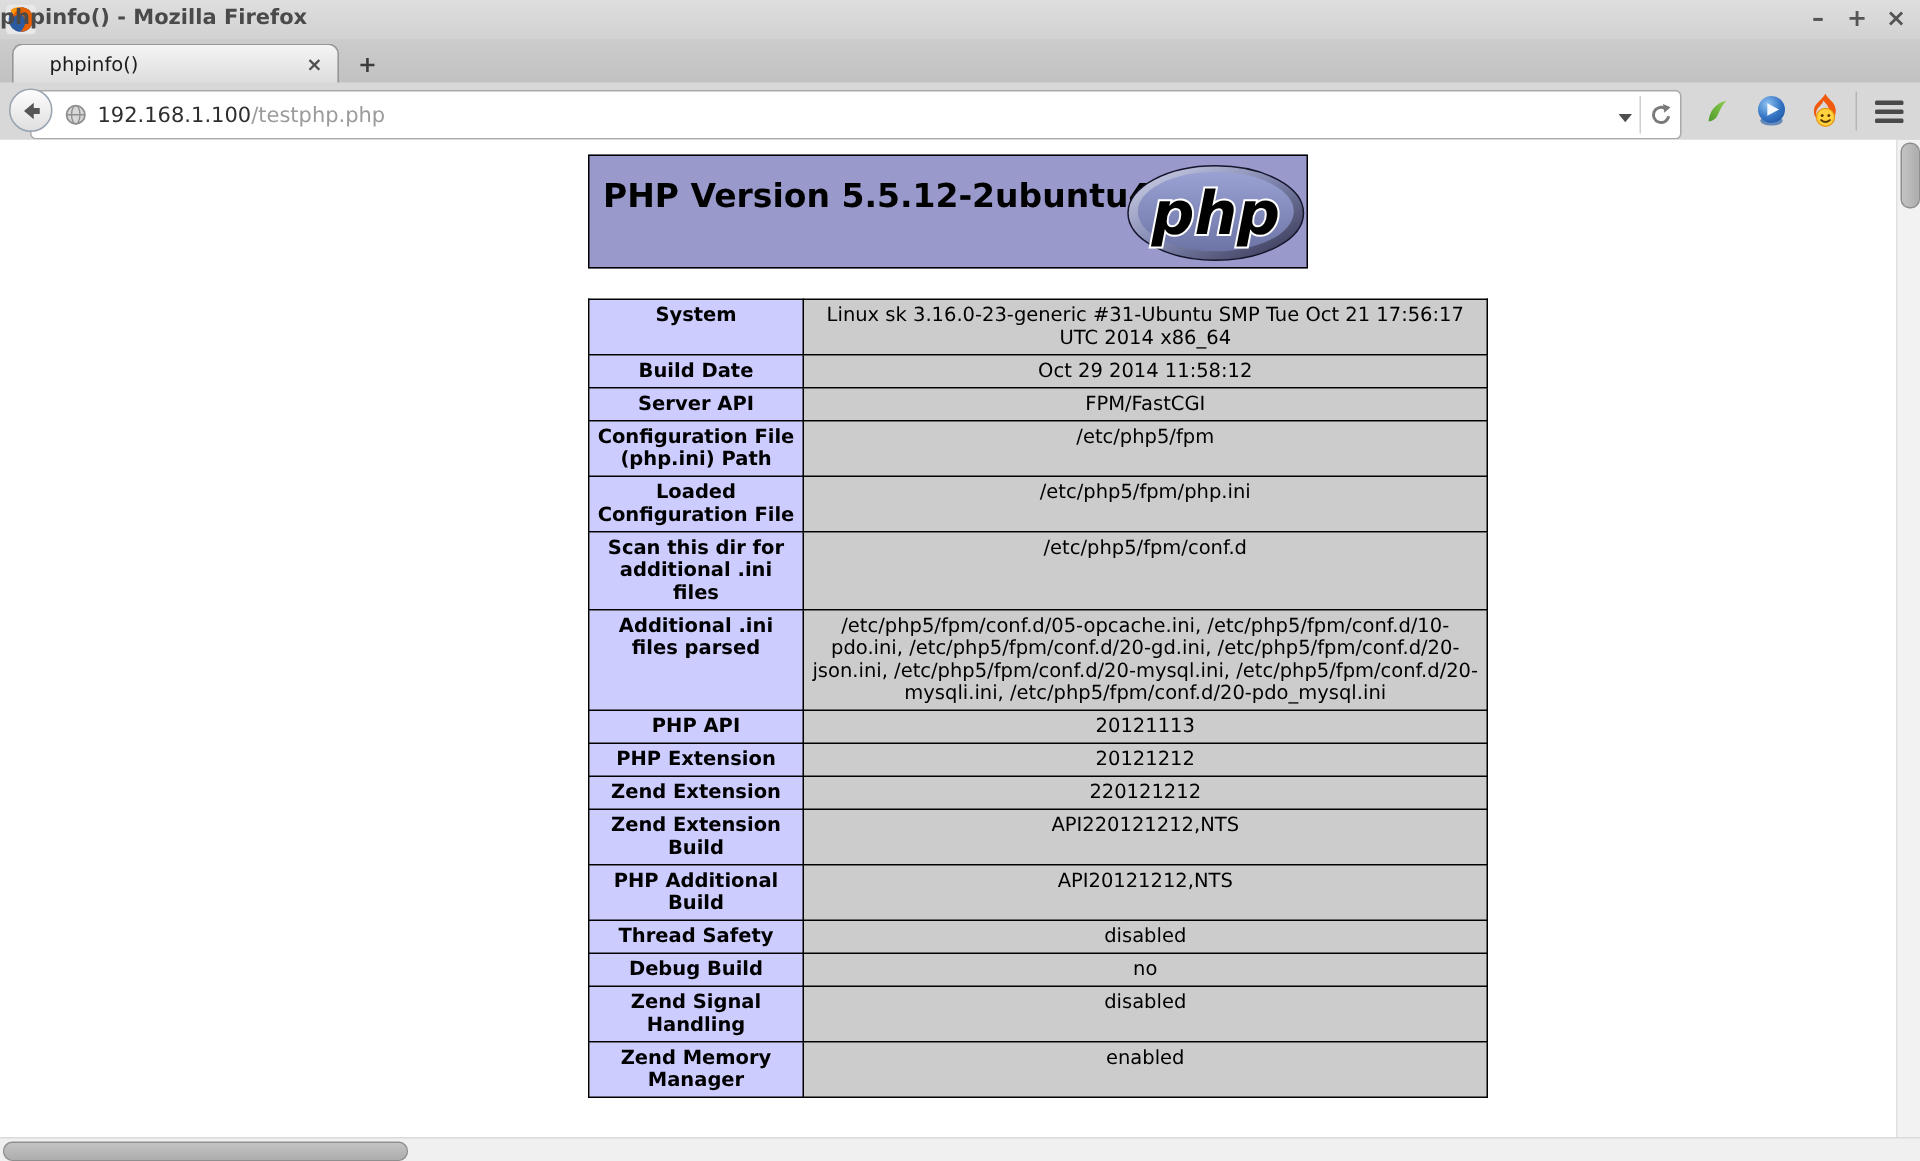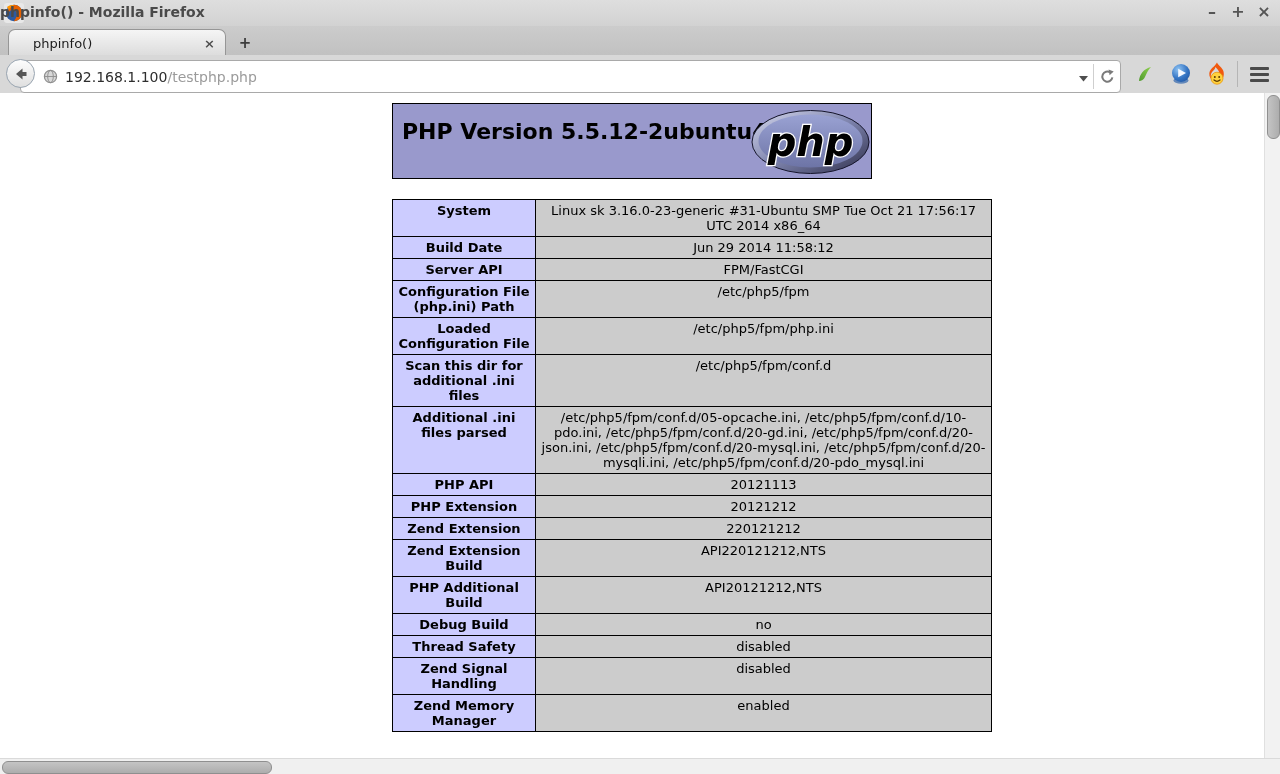--- a/index.html
+++ b/index.html
@@ -246,21 +246,21 @@
         </svg>
       </div>
       <table class="info">
         <tbody>
             <tr>
               <td class="e">System</td>
               <td class="v">Linux sk 3.16.0-23-generic #31-Ubuntu SMP Tue Oct 21 17:56:17 UTC 2014 x86_64</td>
             </tr>
             <tr>
               <td class="e">Build Date</td>
-              <td class="v">Jun 29 2014 11:58:12</td>
+              <td class="v">Oct 29 2014 11:58:12</td>
             </tr>
             <tr>
               <td class="e">Server API</td>
               <td class="v">FPM/FastCGI</td>
             </tr>
             <tr>
               <td class="e">Configuration File (php.ini) Path</td>
               <td class="v">/etc/php5/fpm</td>
             </tr>
             <tr>
@@ -289,28 +289,28 @@
             </tr>
             <tr>
               <td class="e">Zend Extension Build</td>
               <td class="v">API220121212,NTS</td>
             </tr>
             <tr>
               <td class="e">PHP Additional Build</td>
               <td class="v">API20121212,NTS</td>
             </tr>
             <tr>
+              <td class="e">Thread Safety</td>
+              <td class="v">disabled</td>
+            </tr>
+            <tr>
               <td class="e">Debug Build</td>
               <td class="v">no</td>
             </tr>
             <tr>
-              <td class="e">Thread Safety</td>
-              <td class="v">disabled</td>
-            </tr>
-            <tr>
               <td class="e">Zend Signal Handling</td>
               <td class="v">disabled</td>
             </tr>
             <tr>
               <td class="e">Zend Memory Manager</td>
               <td class="v">enabled</td>
             </tr>
           </tbody>
       </table>
     </div>

